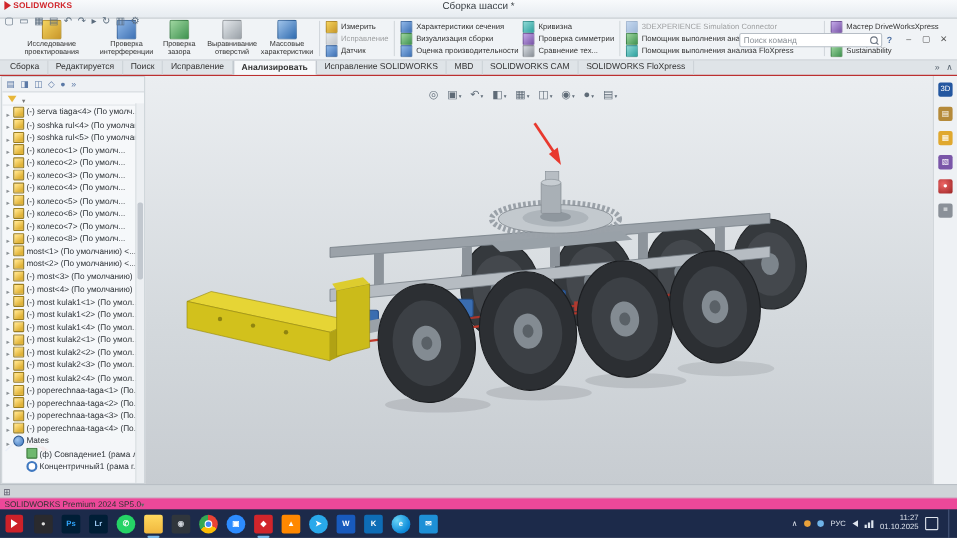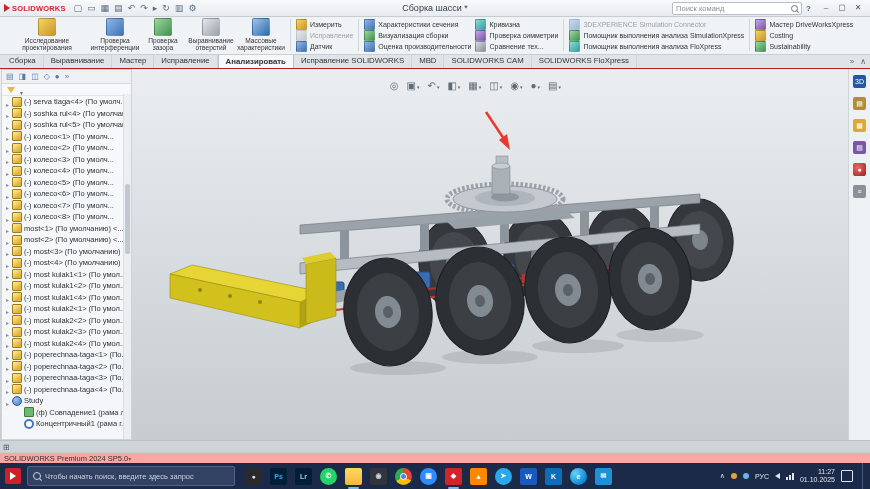--- a/index.html
+++ b/index.html
@@ -1,21 +1,21 @@
 <!DOCTYPE html>
 <html><head>
 <meta charset="utf-8">
 <style>
   html,body{margin:0;padding:0;background:#555;}
   #app{position:relative;width:870px;height:489px;overflow:hidden;
        font-family:"Liberation Sans",sans-serif;background:#d5dade;user-select:none;}
   
   .titlebar{position:absolute;top:0;left:0;right:0;height:16px;
     background:linear-gradient(#f8fafc,#e6ebf0);border-bottom:1px solid #c6ccd2;
-    display:flex;align-items:center;padding:0 4px;gap:3px;z-index:30;}
+    display:flex;align-items:flex-start;padding:0 4px;gap:3px;z-index:30;flex-direction:column;}
   .logo{display:flex;align-items:center;gap:2px;margin-right:5px;}
   .logo .tri{width:0;height:0;border-top:4px solid transparent;border-bottom:4px solid transparent;border-left:6px solid #d1252b;}
   .logo .ltx{color:#d1252b;font-weight:bold;font-size:7.5px;letter-spacing:.2px;}
   .qt{display:flex;gap:5px;align-items:center;color:#5a6b7c;font-size:9px;line-height:14px;}
   .qt .qi{cursor:default;}
   .tb-title{position:absolute;left:50%;transform:translateX(-50%);font-size:9px;color:#3a4045;white-space:nowrap;}
   .tb-right{margin-left:auto;display:flex;align-items:center;gap:4px;padding-left:48px;}
   .tsearchbox{width:122px;height:11px;background:#fff;border:1px solid #b7bec6;border-radius:2px;
     display:flex;align-items:center;font-size:7.5px;color:#8a9097;padding:0 3px;gap:3px;overflow:hidden;white-space:nowrap;}
   .magd{width:5px;height:5px;border:1px solid #6b7480;border-radius:50%;position:relative;flex:none;}
@@ -88,21 +88,21 @@
   .tp-blue{background:#2457a0;} .tp-amber{background:#b58a3a;} .tp-gold{background:#e0a82e;}
   .tp-purple{background:#7a56a8;} .tp-ball{background:radial-gradient(circle at 35% 35%,#e66,#922);} .tp-gray{background:#8a9098;}
   
   .doctabs{position:absolute;left:0;right:0;top:440px;height:12px;background:#cfd4d8;border-top:1px solid #b9bfc5;
     display:flex;align-items:flex-end;padding-left:3px;gap:1px;z-index:11;}
   .dticon{font-size:8px;color:#556;line-height:11px;margin-right:3px;cursor:default;}
   .dtab{font-size:7.5px;padding:0 8px;height:11px;line-height:11px;background:#dde2e6;color:#3a4045;
     border:1px solid #b9bfc5;border-bottom:none;cursor:default;white-space:nowrap;}
   .dtab.active{background:#f4f6f8;font-weight:bold;}
   
-  .statusbar{position:absolute;left:0;right:0;top:452px;height:11px;background:#fca5a5;border-top:1px solid #c8cdd2;
+  .statusbar{position:absolute;left:0;right:0;top:452px;height:11px;background:#ec4899;border-top:1px solid #c8cdd2;
     display:flex;align-items:center;font-size:7.5px;color:#333;padding:0 4px;z-index:11;}
   .sb-right{margin-left:auto;display:flex;gap:16px;align-items:center;padding-right:38px;}
   .sb-caret::after{content:"▾";font-size:6px;color:#666;}
   
   .taskbar{position:absolute;left:0;right:0;top:463px;height:26px;background:#1c2a4a;
     display:flex;align-items:center;padding:0 2px;z-index:40;}
   .tstart{width:16px;height:16px;background:#cd2129;border-radius:2px;margin-left:3px;position:relative;flex:none;cursor:default;}
   .tstart::after{content:"";position:absolute;left:5px;top:4px;width:0;height:0;
     border-top:4px solid transparent;border-bottom:4px solid transparent;border-left:6px solid #fff;}
   .tsearch{width:196px;height:18px;background:#314263;border:1px solid #50618a;border-radius:2px;margin-left:6px;
@@ -270,22 +270,22 @@
       <div class="rb-small">
           <span class="rbsi c2"></span>
           <span>Sustainability</span>
         </div>
     </div>
   </div>
 
   <div class="cmtabs">
 
   <div class="cmtab">Сборка</div>
-      <div class="cmtab">Выравнивание</div>
-      <div class="cmtab">Мастер</div>
+      <div class="cmtab">Редактируется</div>
+      <div class="cmtab">Поиск</div>
       <div class="cmtab">Исправление</div>
       <div class="cmtab active">Анализировать</div>
       <div class="cmtab">Исправление SOLIDWORKS</div>
       <div class="cmtab">MBD</div>
       <div class="cmtab">SOLIDWORKS CAM</div>
       <div class="cmtab">SOLIDWORKS FloXpress</div>
     </div>
   <div class="cmtabs-right">
 
   <span>»</span>
@@ -630,21 +630,21 @@
 
         <div class="trow">
           <span class="chev"></span>
           <span class="tico part"></span>
           <span class="tlabel">(-) poperechnaa-taga&lt;4&gt; (По...</span>
         </div>
 
         <div class="trow">
           <span class="chev"></span>
           <span class="tico mates"></span>
-          <span class="tlabel">Study</span>
+          <span class="tlabel">Mates</span>
         </div>
 
         <div class="trow ind2 nochev">
           <span class="chev"></span>
           <span class="tico mateA"></span>
           <span class="tlabel">(ф) Совпадение1 (рама ли...</span>
         </div>
 
         <div class="trow ind2 nochev">
           <span class="chev"></span>
@@ -671,24 +671,20 @@
     <span class="dticon">⊞</span>
   </div>
 
   <div class="statusbar">
     <span>SOLIDWORKS Premium 2024 SP5.0</span>
     <span class="sb-caret"></span>
   </div>
 
   <div class="taskbar">
     <span class="tstart"></span>
-    <span class="tsearch">
-      <span class="magw"></span>
-      <span>Чтобы начать поиск, введите здесь запрос</span>
-    </span>
     <span class="tapps">
 
     <span class="tapp app-dark">
           <i>●</i>
         </span>
         <span class="tapp app-ps">
           <i>Ps</i>
         </span>
         <span class="tapp app-lr">
           <i>Lr</i>

